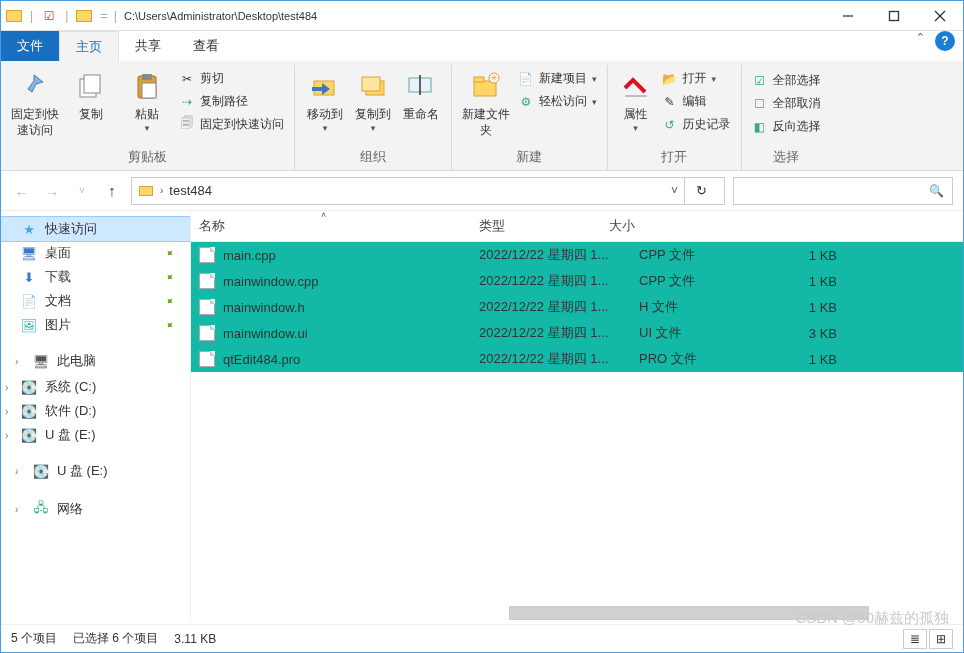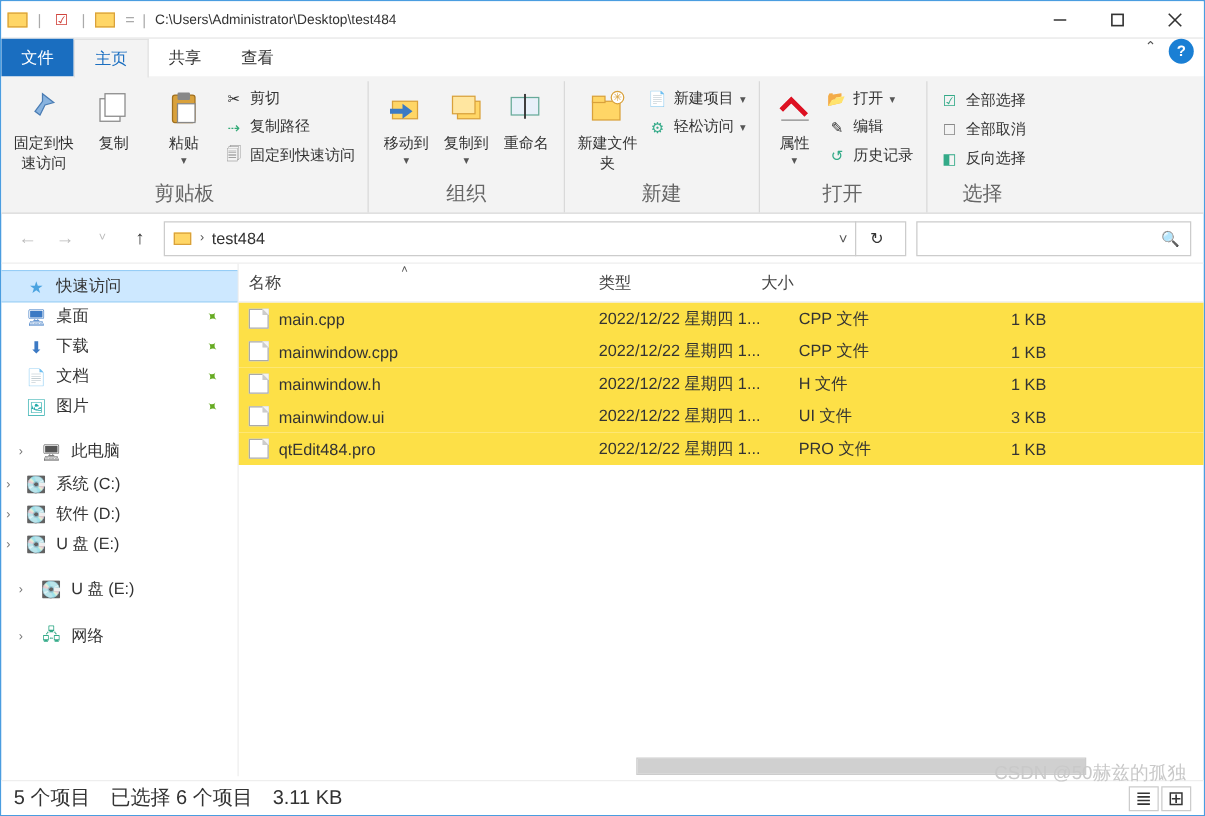--- a/index.html
+++ b/index.html
@@ -81,21 +81,21 @@
   }
   .ribgroup {
     border-right: 1px solid #d9d9d9;
     display: flex;
     flex-direction: column;
     align-items: center;
     padding: 0 6px;
     justify-content: space-between;
   }
   .ribgroup .gbody { display:flex; align-items:flex-start; flex:1; }
-  .ribgroup .glabel { font-size: 16px; color: #666; padding: 2px 0 4px; }
+  .ribgroup .glabel { font-size: 13px; color: #666; padding: 2px 0 4px; }
   .rbig {
     display: flex; flex-direction: column; align-items:center;
     width: 56px; text-align: center; font-size:12px; padding-top:4px;
     line-height: 1.3;
   }
   .rbig .bicon { width: 34px; height: 34px; display:flex; align-items:center; justify-content:center; margin-bottom:4px; }
   .rlist { display:flex; flex-direction:column; gap:4px; padding-top:4px; font-size:12px; }
   .rlist .ritem { display:flex; align-items:center; gap:5px; padding: 1px 4px; white-space:nowrap; }
   .rlist .ritem .sicon { width:16px; height:16px; display:inline-flex; align-items:center; justify-content:center; }
   .dd::after { content:" ▾"; font-size:9px; color:#555; }
@@ -176,34 +176,34 @@
   .fh-name { flex: 0 0 280px; }
   .fh-date { flex: 0 0 160px; }
   .fh-type { flex: 0 0 130px; }
   .fh-size { flex: 0 0 80px; font-family: Liberation Serif, serif; }
   .fheader .sortind { position:absolute; left: 130px; top:-1px; color:#555; font-size:9px; }
   .frow {
     display:flex; align-items:center;
     padding: 4px 0 4px 8px;
     font-size: 13px;
   }
-  .frow.sel { background: #fde047; }
+  .frow.sel { background: #14b8a6; }
   .frow .fname { flex:0 0 280px; display:flex; align-items:center; gap:8px; }
   .frow .fdate { flex:0 0 160px; }
   .frow .ftype { flex:0 0 130px; }
   .frow .fsize { flex:0 0 80px; text-align:right; padding-right: 12px; }
   .fileico { width:16px; height:16px; border:1px solid #aaa; background:#fff; position:relative; }
   .fileico::after { content:""; position:absolute; right:-1px; top:-1px; border-top:5px solid #f3f3f3; border-left:5px solid #ccc; }
   
   .status {
     position:absolute; bottom:0; left:0; right:0;
     height: 28px;
     display:flex; align-items:center;
     padding: 0 10px;
-    font-size: 16px;
+    font-size: 12px;
     background:#fff;
     border-top: 1px solid #eee;
     gap: 16px;
   }
   .status .viewbtns {
     margin-left: auto;
     display:flex; gap:2px;
   }
   .status .vbtn {
     width: 24px; height: 20px; border: 1px solid #ccc;

